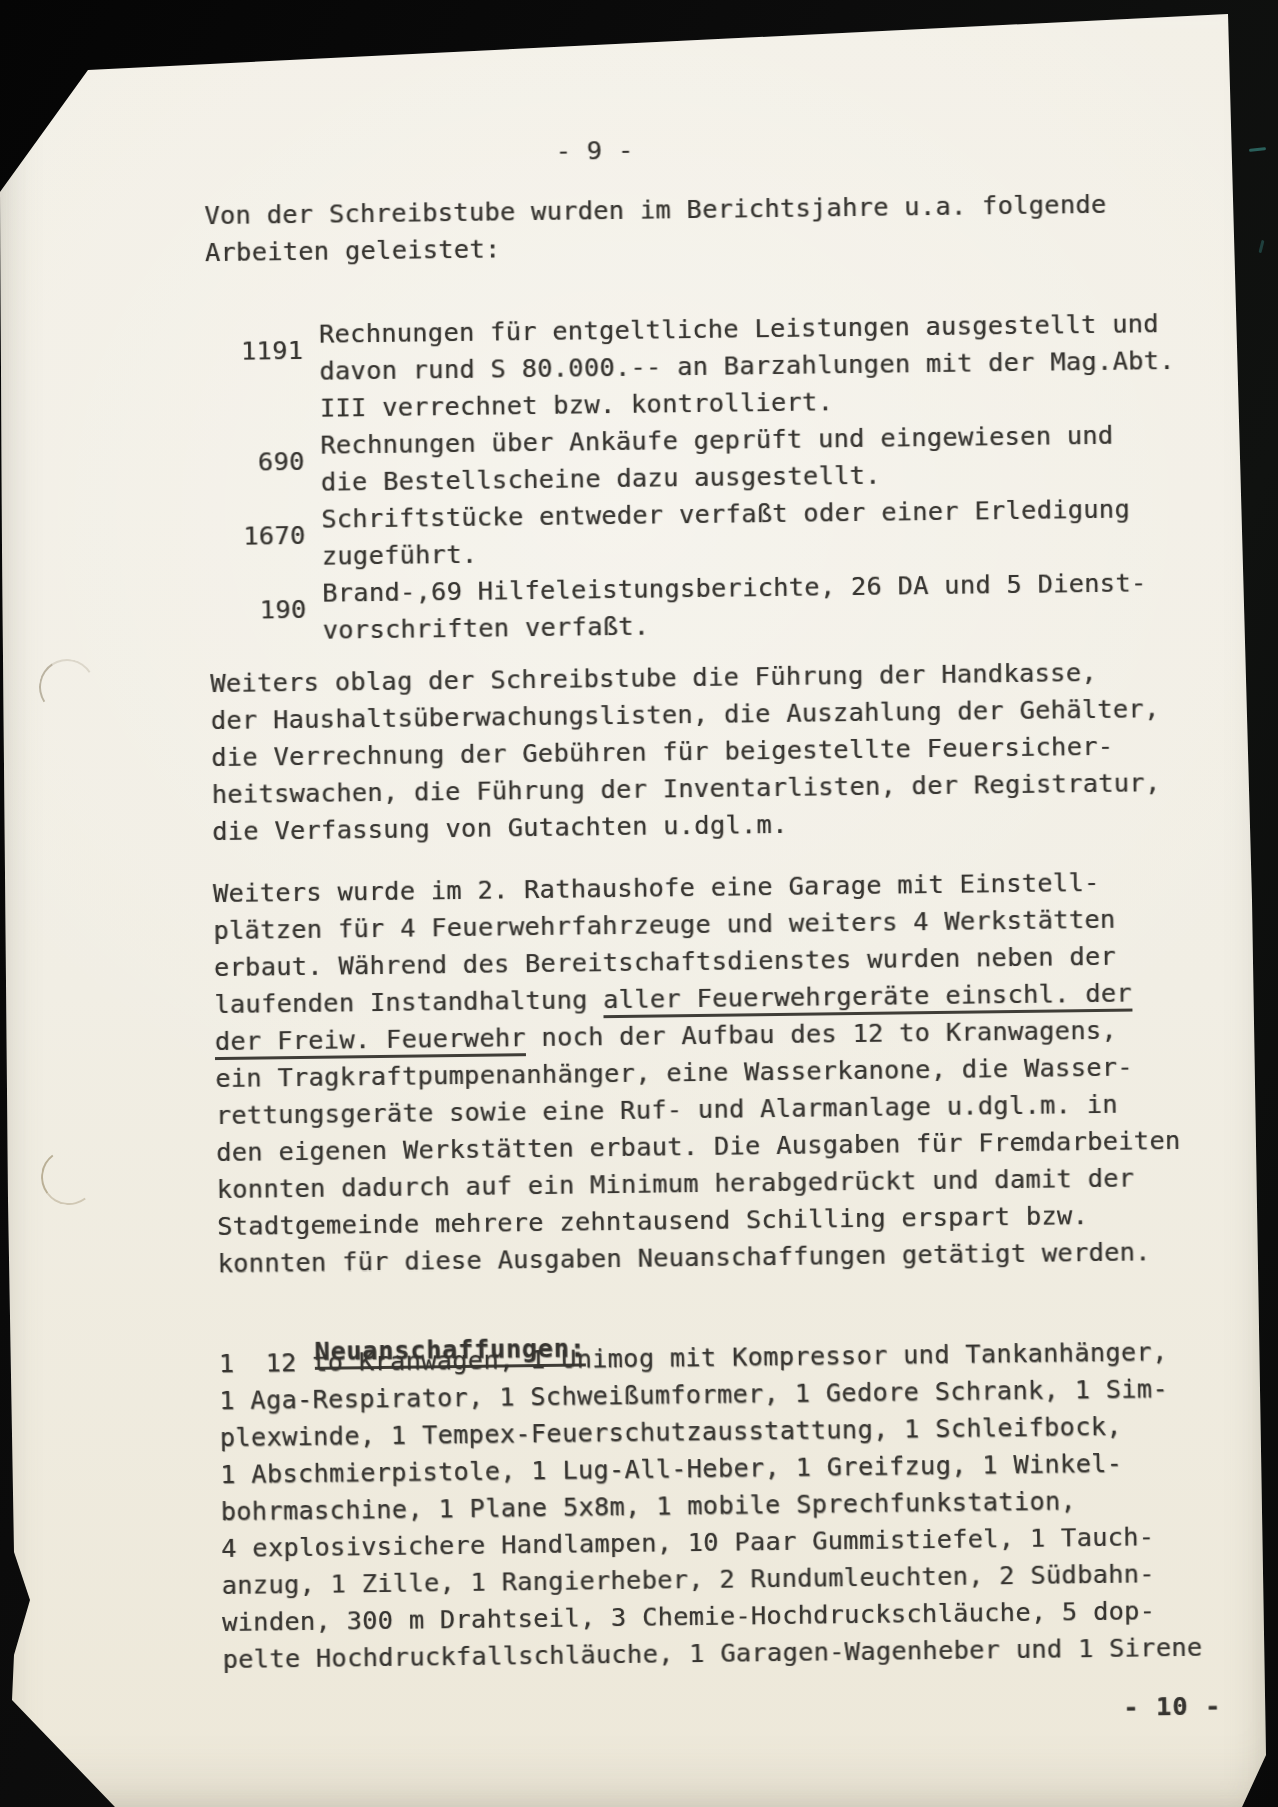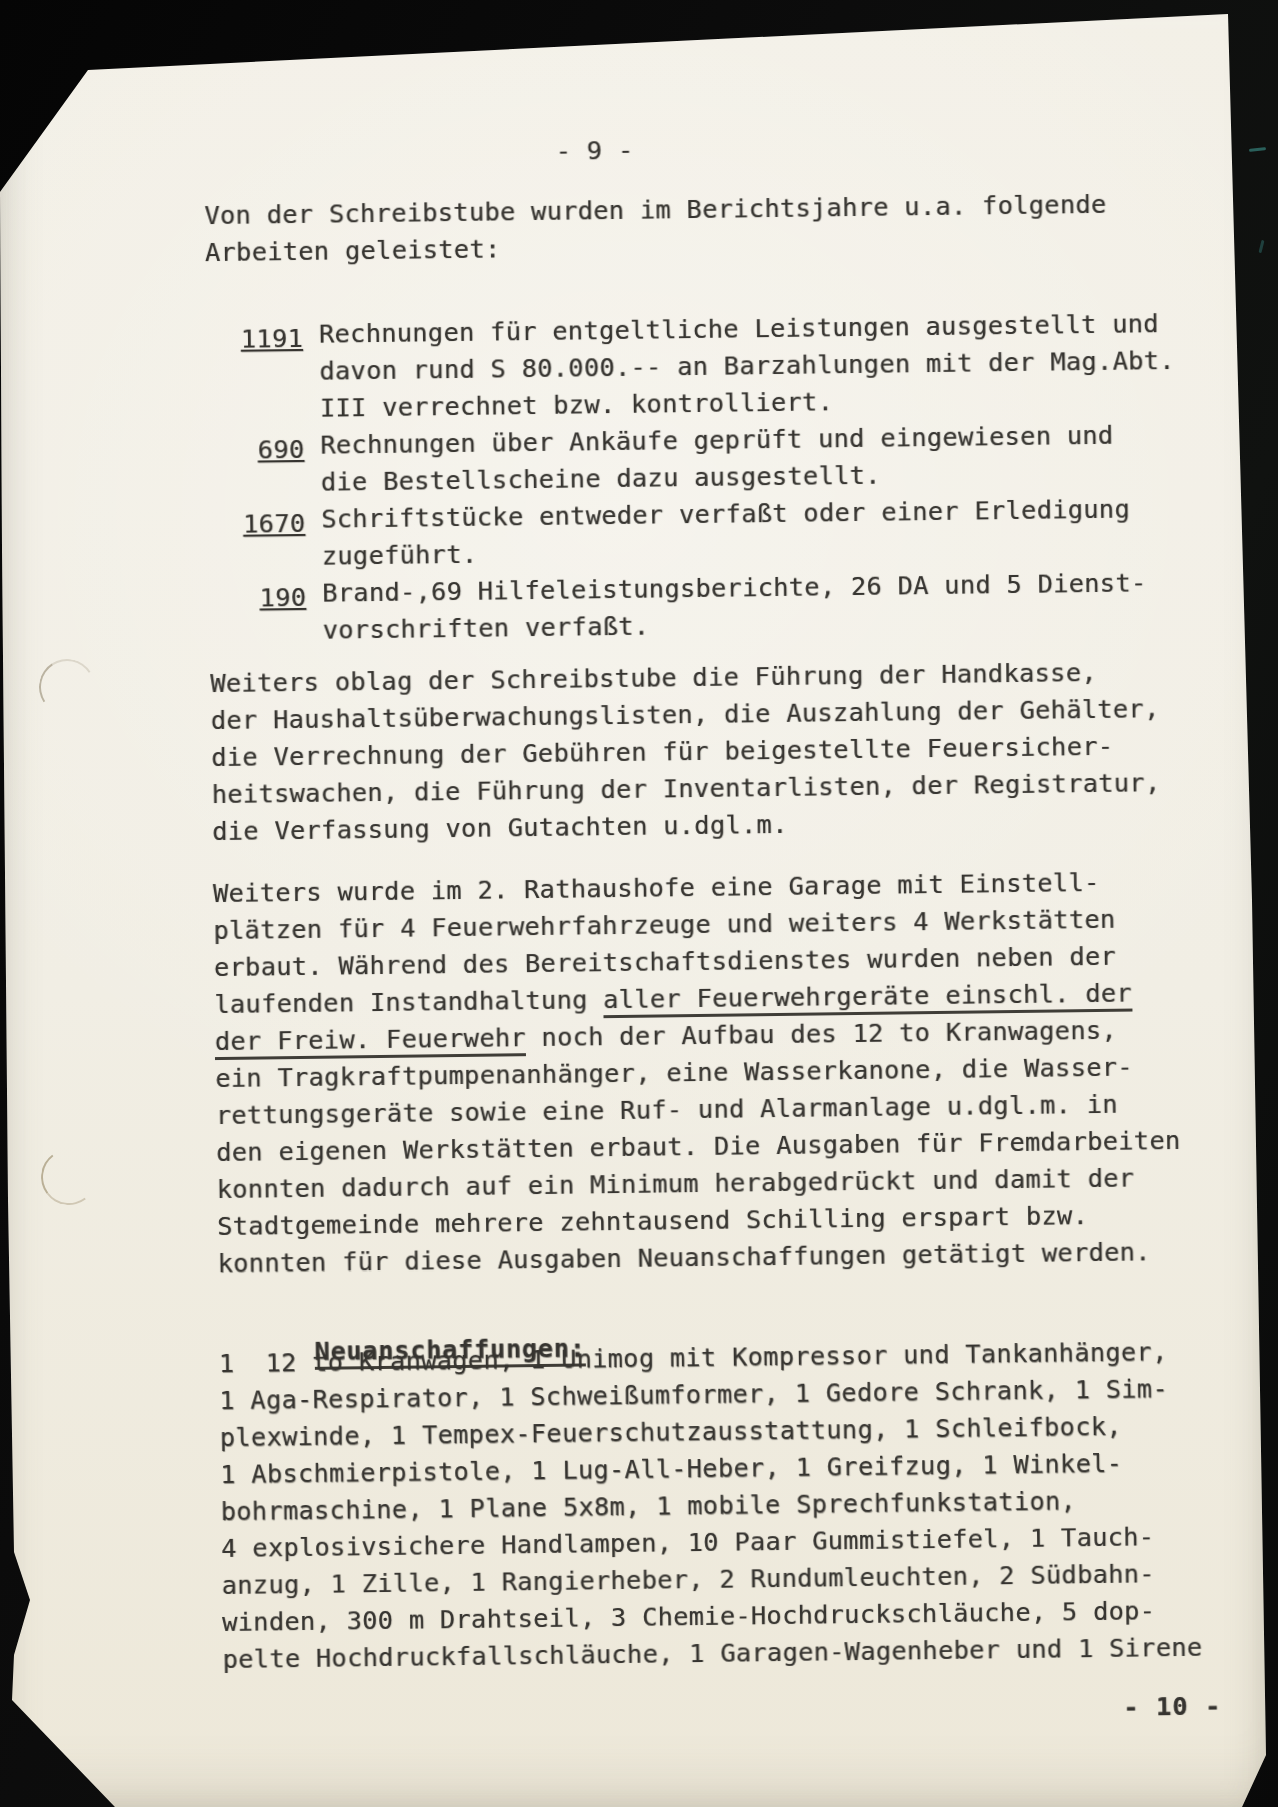--- a/index.html
+++ b/index.html
@@ -48,21 +48,21 @@
   .pagenum-top{left:565px;top:137px;}
   .intro{left:213px;top:197px;}
   .worklist{left:213px;top:317px;}
   .para-schreibstube{left:213px;top:665px;}
   .para-werkstaetten{left:213px;top:875px;}
   .heading{left:213px;top:1297px;font-weight:bold;letter-spacing:0.6px;}
   .para-acquisitions{left:213px;top:1345px;}
   .pagenum-bottom{left:1113px;top:1700px;font-weight:bold;letter-spacing:1px;}
 
   .item{position:relative;padding-left:113px;}
-  .item .num{position:absolute;left:32px;top:4px;width:65px;text-align:right;text-decoration:underline;}
+  .item .num{position:absolute;left:32px;top:16px;width:65px;text-align:right;}
   .line{height:37px;}
   .u{border-bottom:3px solid rgba(48,46,40,0.92);padding-bottom:1px;}
   .heading .u{border-bottom-width:3.5px;}
 </style>
 </head>
 <body>
 
 <div class="scan-bg"></div>
 
 <div class="paper">

